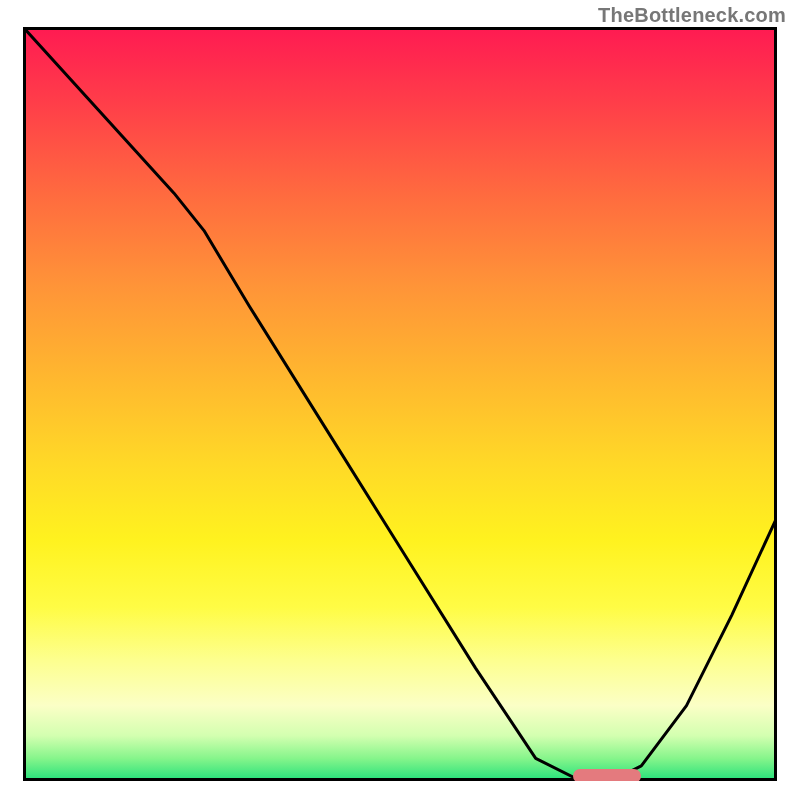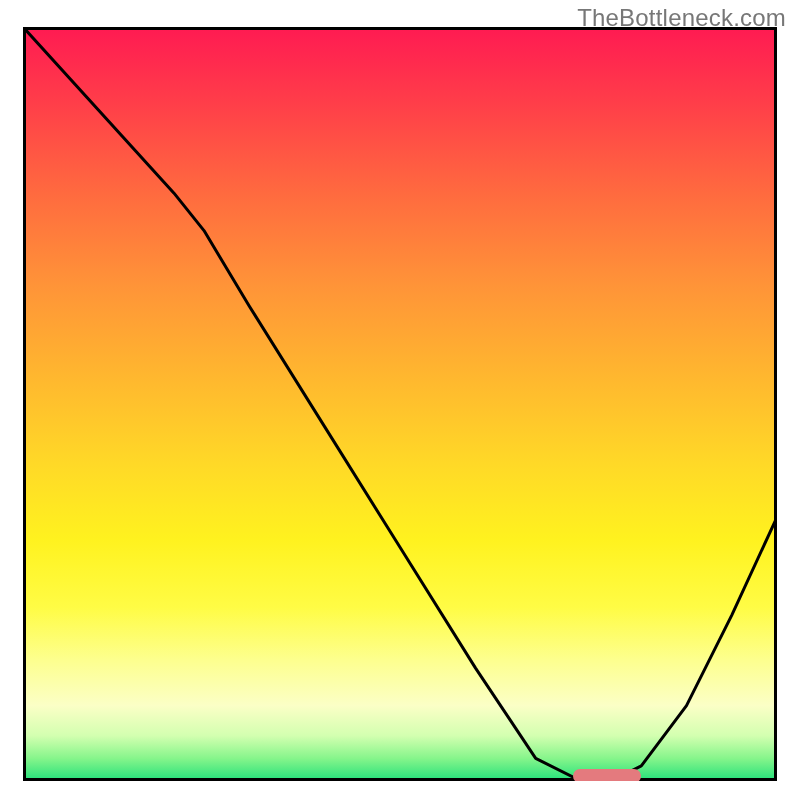--- a/index.html
+++ b/index.html
@@ -14,22 +14,22 @@
   .wrap {
     position: relative;
     width: 800px;
     height: 800px;
   }
   .watermark {
     position: absolute;
     top: 4px;
     right: 14px;
     color: #777777;
-    font-size: 24px;
-    font-weight: 400;
+    font-size: 20px;
+    font-weight: 700;
     letter-spacing: 0.2px;
     z-index: 10;
   }
   .plot-area {
     position: absolute;
     left: 23px;
     top: 27px;
     width: 754px;
     height: 754px;
     overflow: hidden;

